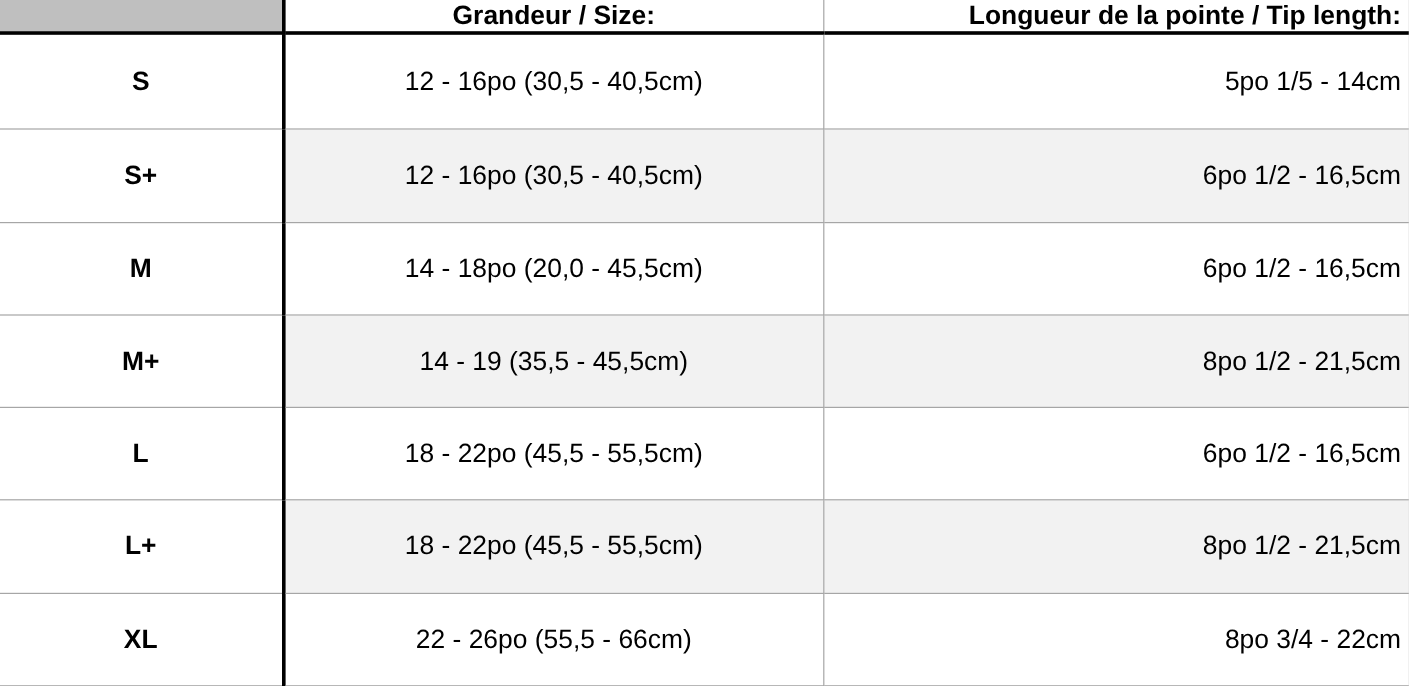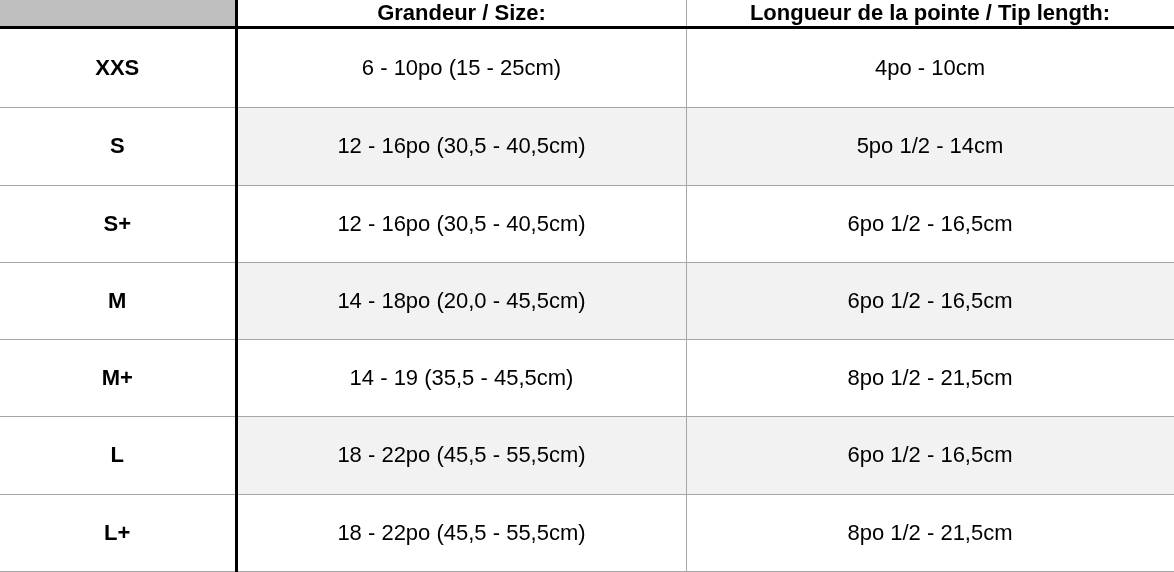--- a/index.html
+++ b/index.html
@@ -33,20 +33,21 @@
   }
   th:first-child, td:first-child {
     border-right: 3px solid var(--thick-border, #000000);
     font-weight: bold;
   }
   th:nth-child(2), td:nth-child(2) {
     border-right: 1px solid var(--thin-border, #a6a6a6);
   }
   th:last-child, td:last-child {
     border-right: 1px solid var(--thin-border, #a6a6a6);
+    text-align: right;
   }
   thead th.corner {
     background: var(--corner-bg, #bfbfbf);
   }
   tbody tr:nth-child(even) td:not(:first-child) {
     background: var(--shaded-row-bg, #f2f2f2);
   }
 </style>
 </head>
 <body>
@@ -59,28 +60,23 @@
   </colgroup>
   <thead>
     <tr>
       <th class="corner"></th>
       <th>Grandeur / Size:</th>
       <th>Longueur de la pointe / Tip length:</th>
     </tr>
   </thead>
   <tbody>
     <tr>
-      <td>XXS</td>
-      <td>6 - 10po (15 - 25cm)</td>
-      <td>4po - 10cm</td>
-    </tr>
-    <tr>
       <td>S</td>
       <td>12 - 16po (30,5 - 40,5cm)</td>
-      <td>5po 1/2 - 14cm</td>
+      <td>5po 1/5 - 14cm</td>
     </tr>
     <tr>
       <td>S+</td>
       <td>12 - 16po (30,5 - 40,5cm)</td>
       <td>6po 1/2 - 16,5cm</td>
     </tr>
     <tr>
       <td>M</td>
       <td>14 - 18po (20,0 - 45,5cm)</td>
       <td>6po 1/2 - 16,5cm</td>
@@ -93,14 +89,19 @@
     <tr>
       <td>L</td>
       <td>18 - 22po (45,5 - 55,5cm)</td>
       <td>6po 1/2 - 16,5cm</td>
     </tr>
     <tr>
       <td>L+</td>
       <td>18 - 22po (45,5 - 55,5cm)</td>
       <td>8po 1/2 - 21,5cm</td>
     </tr>
+    <tr>
+      <td>XL</td>
+      <td>22 - 26po (55,5 - 66cm)</td>
+      <td>8po 3/4 - 22cm</td>
+    </tr>
   </tbody>
 </table>
 
 </body></html>

